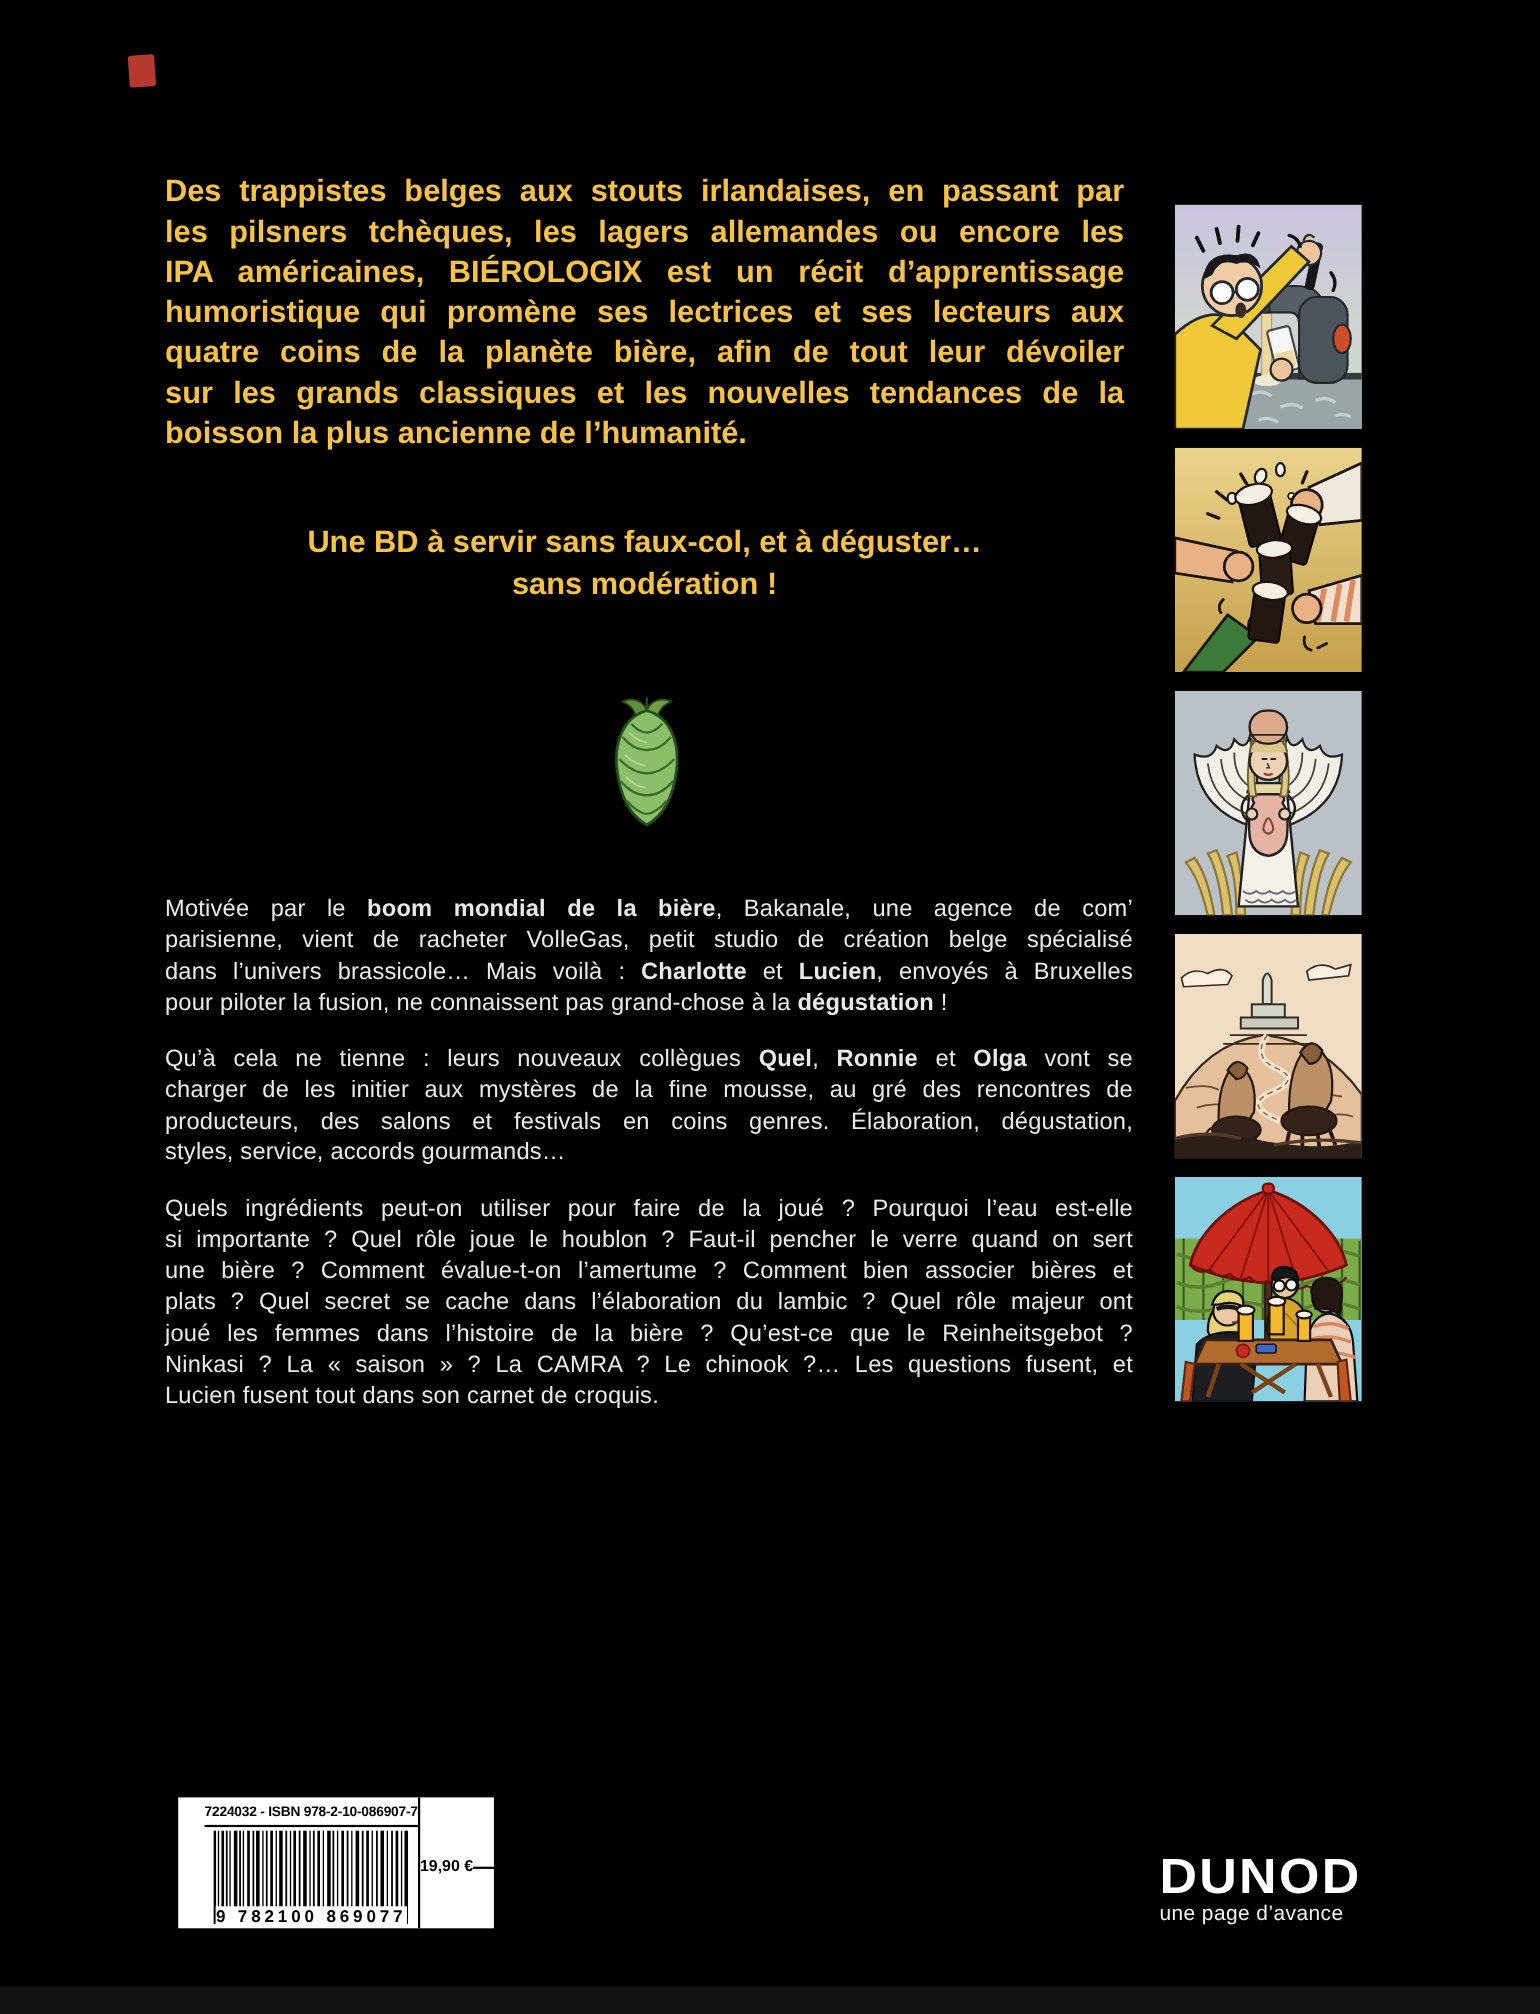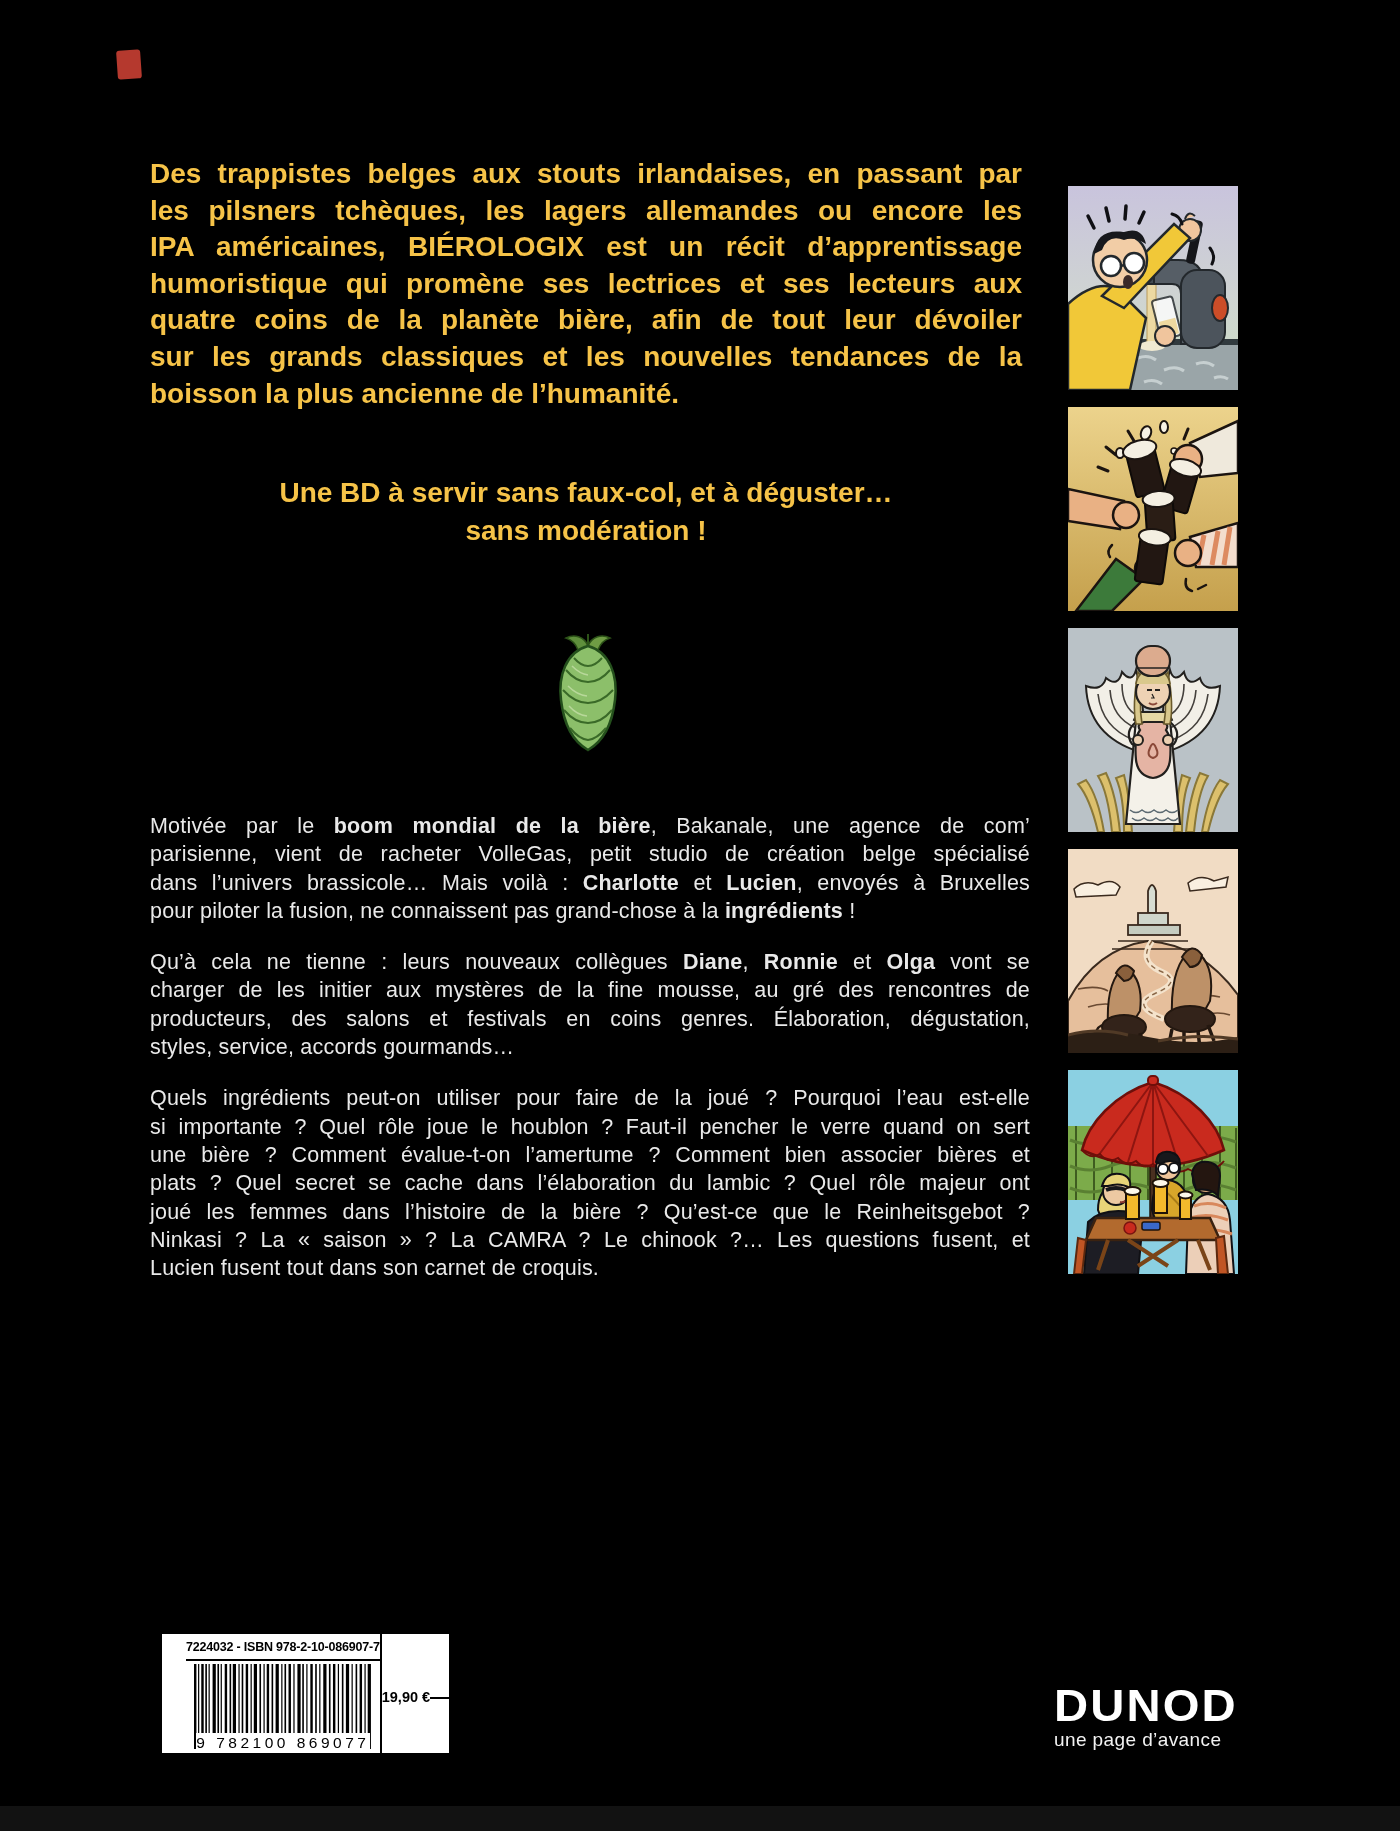--- a/index.html
+++ b/index.html
@@ -33,21 +33,21 @@
   .panel svg { display:block; width:170px; height:204px; }
 
   .barcode-box { position:absolute; left:162px; top:1634px; width:287px; height:119px;
     background:#fff; color:#000; display:flex; }
   .bc-left { width:229px; position:relative; border-right:2.5px solid #000;margin-left:24px; }
   .bc-isbn { height:25px; line-height:27px; text-align:center; font-weight:700;
     font-size:12.5px; letter-spacing:-.2px; border-bottom:2.5px solid #000; white-space:nowrap; }
   .bc-bars { position:absolute; left:8px; right:8px; top:30px; bottom:4px; }
   .bc-bars svg { width:100%; height:100%; display:block; }
   .bc-digits { position:absolute; left:10px; right:10px; bottom:1px; background:#fff;
-    font-weight:400; font-size:15.5px; letter-spacing:3.5px; text-align:center; line-height:19px; white-space:nowrap; }
+    font-weight:700; font-size:15.5px; letter-spacing:3.5px; text-align:center; line-height:19px; white-space:nowrap; }
   .bc-price { flex:1; display:flex; flex-direction:row; align-items:center; padding-top:7px; }
   .bc-price-value { font-weight:700; font-size:14.5px; white-space:nowrap; }
   .bc-price-rule { width:40px; border-top:2.2px solid #000; margin:4px 0 3px; }
   .bc-price-line { font-weight:700; font-size:10.5px; line-height:13.5px; letter-spacing:.2px; }
 
   .publisher { position:absolute; left:1054px; top:1682px; color:#fff; }
   .publisher-name { font-weight:700; font-size:45px; letter-spacing:2px; line-height:48px;
     transform:scaleX(1.05); transform-origin:left center; }
   .publisher-tagline { font-size:19px; letter-spacing:.4px; margin-top:-1px; color:#f2f2f2; }
 
@@ -90,24 +90,24 @@
       <path d="M20,34 q8,8 16,9 M16,54 q9,9 19,10 M17,74 q8,9 18,10"></path>
     </g>
   </svg>
 </div>
 
 <div class="synopsis">
   <div class="para">
       <div class="jl"><span>Motivée par le </span><span class="b">boom mondial de la bière</span><span>, Bakanale, une agence de com’</span></div>
       <div class="jl"><span>parisienne, vient de racheter VolleGas, petit studio de création belge spécialisé</span></div>
       <div class="jl"><span>dans l’univers brassicole… Mais voilà : </span><span class="b">Charlotte</span><span> et </span><span class="b">Lucien</span><span>, envoyés à Bruxelles</span></div>
-      <div class="jl jl-last"><span>pour piloter la fusion, ne connaissent pas grand-chose à la </span><span class="b">ingrédients</span><span> !</span></div>
+      <div class="jl jl-last"><span>pour piloter la fusion, ne connaissent pas grand-chose à la </span><span class="b">dégustation</span><span> !</span></div>
     </div>
   <div class="para">
-      <div class="jl"><span>Qu’à cela ne tienne : leurs nouveaux collègues </span><span class="b">Diane</span><span>, </span><span class="b">Ronnie</span><span> et </span><span class="b">Olga</span><span> vont se</span></div>
+      <div class="jl"><span>Qu’à cela ne tienne : leurs nouveaux collègues </span><span class="b">Quel</span><span>, </span><span class="b">Ronnie</span><span> et </span><span class="b">Olga</span><span> vont se</span></div>
       <div class="jl"><span>charger de les initier aux mystères de la fine mousse, au gré des rencontres de</span></div>
       <div class="jl"><span>producteurs, des salons et festivals en coins genres. Élaboration, dégustation,</span></div>
       <div class="jl jl-last"><span>styles, service, accords gourmands…</span></div>
     </div>
   <div class="para">
       <div class="jl"><span>Quels ingrédients peut-on utiliser pour faire de la joué ? Pourquoi l’eau est-elle</span></div>
       <div class="jl"><span>si importante ? Quel rôle joue le houblon ? Faut-il pencher le verre quand on sert</span></div>
       <div class="jl"><span>une bière ? Comment évalue-t-on l’amertume ? Comment bien associer bières et</span></div>
       <div class="jl"><span>plats ? Quel secret se cache dans l’élaboration du lambic ? Quel rôle majeur ont</span></div>
       <div class="jl"><span>joué les femmes dans l’histoire de la bière ? Qu’est-ce que le Reinheitsgebot ?</span></div>

